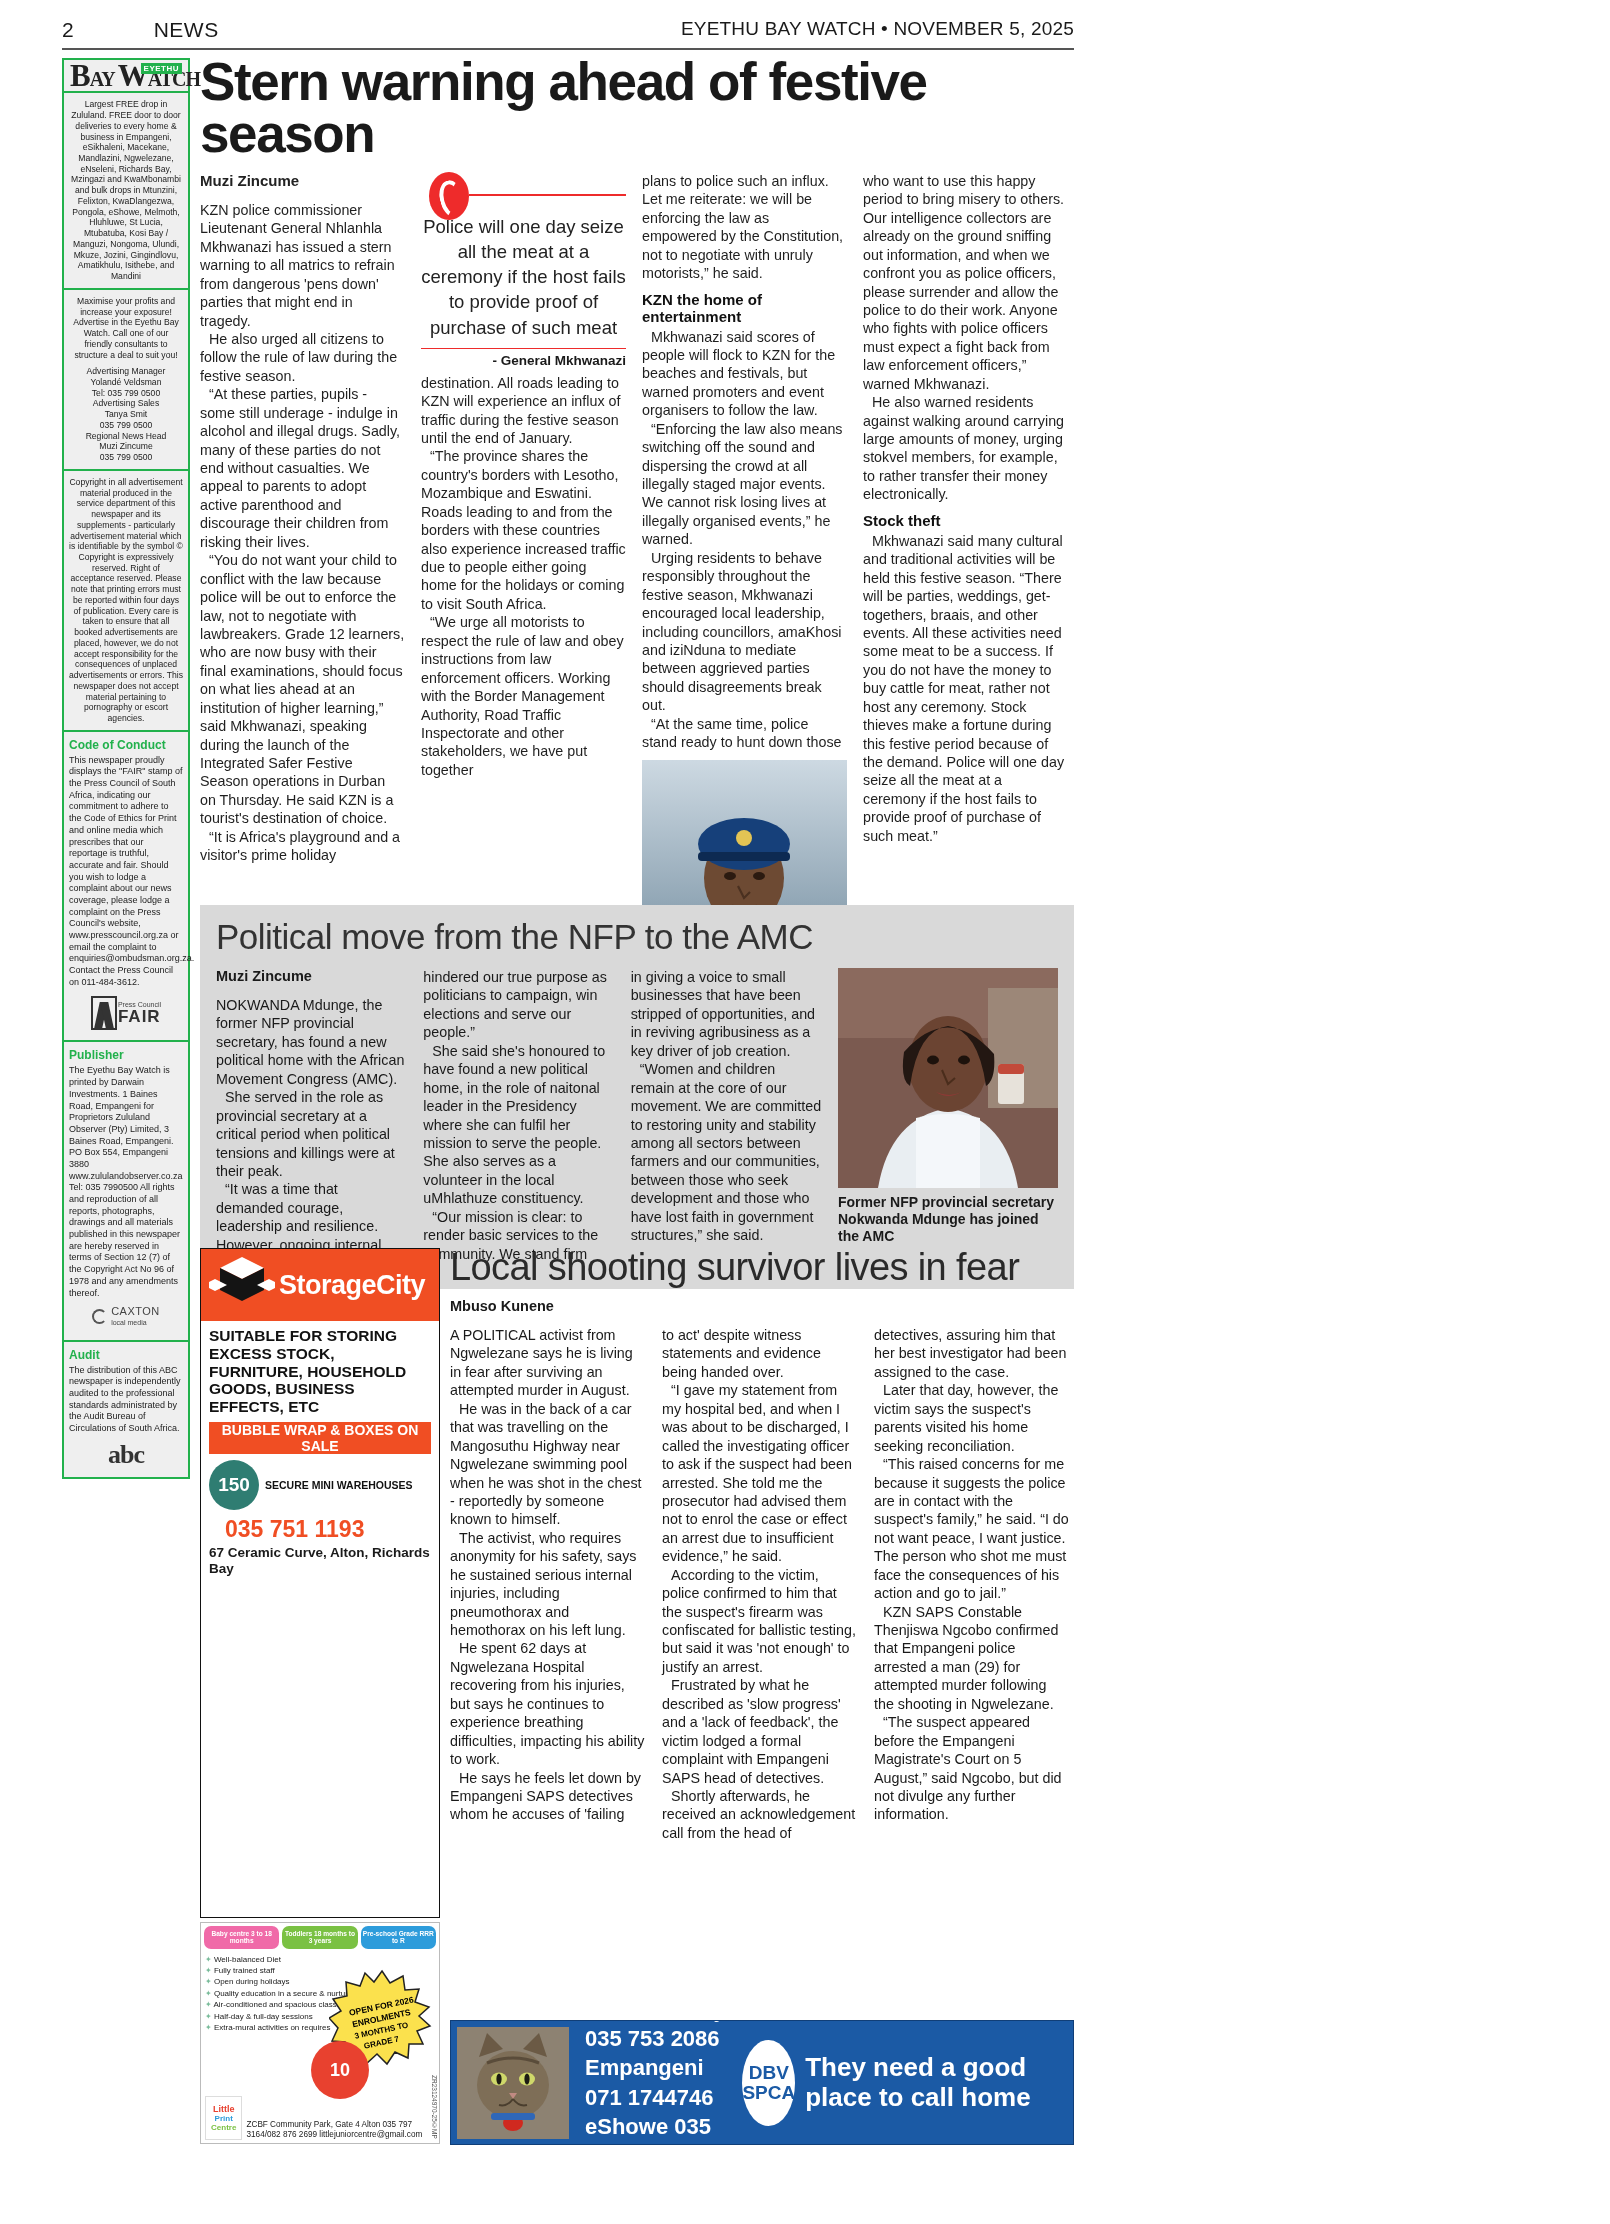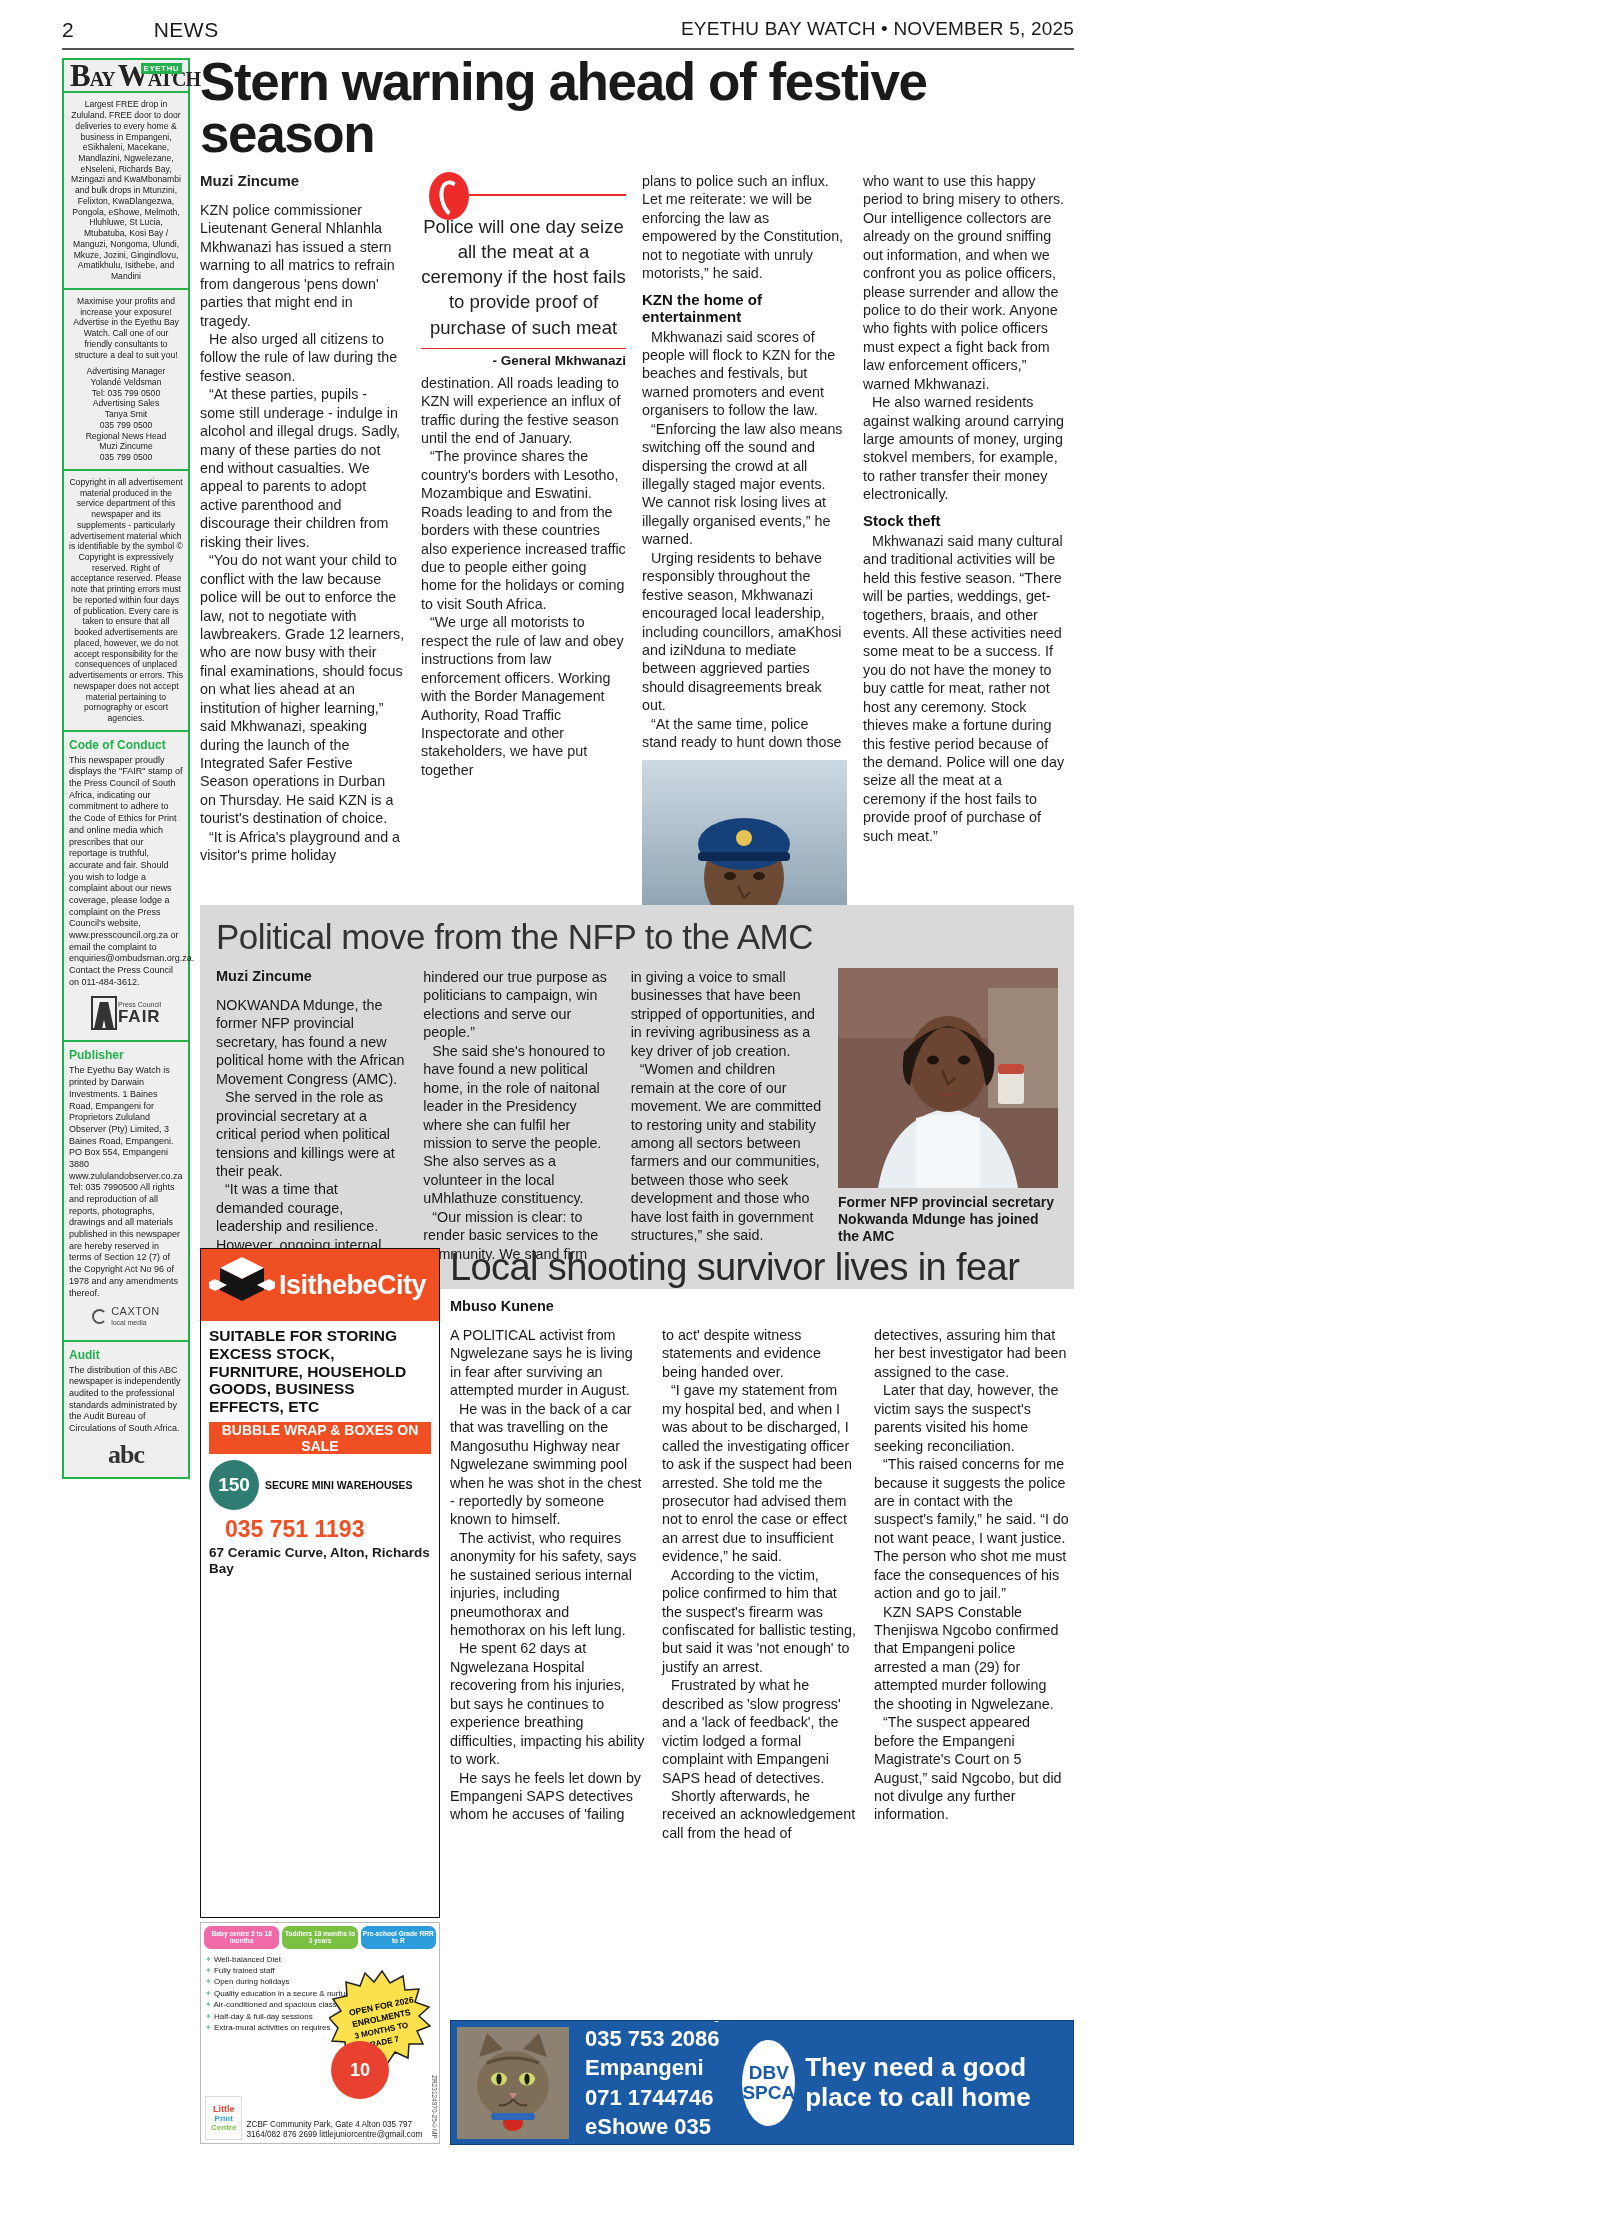--- a/index.html
+++ b/index.html
@@ -116,21 +116,21 @@
   .sc-phone { color: #f04e23; font-weight: bold; font-size: 23px; margin: 6px 24px 0; }
   .sc-addr { font-weight: bold; font-size: 13.5px; margin: 2px 8px 6px; line-height: 1.2; }
 
   
   .ad-lj { position: absolute; left: 200px; top: 1922px; width: 240px; height: 222px; background: #fff; border: 1px solid #bbb; overflow: hidden; font-size: 8px; }
   .lj-badges { display:flex; gap:3px; padding: 3px; }
   .lj-badge { flex:1; border-radius: 7px; color:#fff; font-size: 6.6px; text-align:center; padding: 4px 2px; line-height: 1.12; font-weight: bold; }
   .lj-bul { padding: 2px 4px; font-size: 8px; line-height: 1.42; }
   .lj-bul div:before { content: "✦ "; color: #7b9; }
   .lj-sun { position: absolute; right: 4px; top: 46px; width: 106px; height: 100px; }
-  .lj-10 { position:absolute; left: 130px; top: 118px; width: 58px; height: 58px; border-radius:50%; background:#e8412f; color:#fff; display:flex; align-items:center; justify-content:center; font-weight:bold; font-size:18px; }
+  .lj-10 { position:absolute; left: 110px; top: 118px; width: 58px; height: 58px; border-radius:50%; background:#e8412f; color:#fff; display:flex; align-items:center; justify-content:center; font-weight:bold; font-size:18px; }
   .lj-foot { position:absolute; left: 4px; bottom: 3px; width: 232px; display:flex; gap:4px; align-items:flex-end; }
   .lj-logo { width: 66px; height: 44px; background:#fff; border:1px solid #ddd; display:flex; flex-direction:column; align-items:center; justify-content:center; }
   .lj-logo .n1 { color:#e8412f; font-weight:bold; font-size:9px; }
   .lj-logo .n2 { color:#2d9cdb; font-weight:bold; font-size:8px; }
   .lj-info { font-size: 8.2px; line-height: 1.25; }
   .lj-vert { position: absolute; right: 1px; bottom: 4px; writing-mode: vertical-rl; font-size: 6.5px; color:#555; }
 
   
   .ad-spca { position: absolute; left: 450px; top: 2020px; width: 624px; height: 125px; background: #1b5aa5; border: 1px solid #103e77; display: flex; align-items: center; overflow: hidden; }
   .spca-cat { width: 112px; height: 112px; margin: 6px; background: linear-gradient(150deg,#9a8a74 0%, #6e6050 45%, #3e352b 100%); flex: none; position: relative; overflow:hidden; }
@@ -358,21 +358,21 @@
 
   <div class="ad-storage">
     <div class="sc-top">
       <svg width="66" height="60" viewBox="0 0 66 60" style="margin-left:8px">
         <path d="M33 2 L55 13 L33 24 L11 13 Z" fill="#ffffff"></path>
         <path d="M11 13 L33 24 L33 46 L11 35 Z" fill="#141414"></path>
         <path d="M55 13 L33 24 L33 46 L55 35 Z" fill="#141414"></path>
         <path d="M6 24 L18 30 L6 36 L-6 30 Z" fill="#ffffff"></path>
         <path d="M60 24 L72 30 L60 36 L48 30 Z" fill="#ffffff"></path>
       </svg>
-      <div class="sc-brand"><span>Isithebe</span><span class="city">City</span></div>
+      <div class="sc-brand"><span>Storage</span><span class="city">City</span></div>
     </div>
 
 
     <div class="sc-suit">SUITABLE FOR STORING EXCESS STOCK, FURNITURE, HOUSEHOLD GOODS, BUSINESS EFFECTS, ETC</div>
     <div class="sc-bubble">BUBBLE WRAP &amp; BOXES ON SALE</div>
     <div class="sc-150">
       <div class="circ">150</div>
       <div class="t">SECURE MINI WAREHOUSES</div>
     </div>
     <div class="sc-phone">035 751 1193</div>

